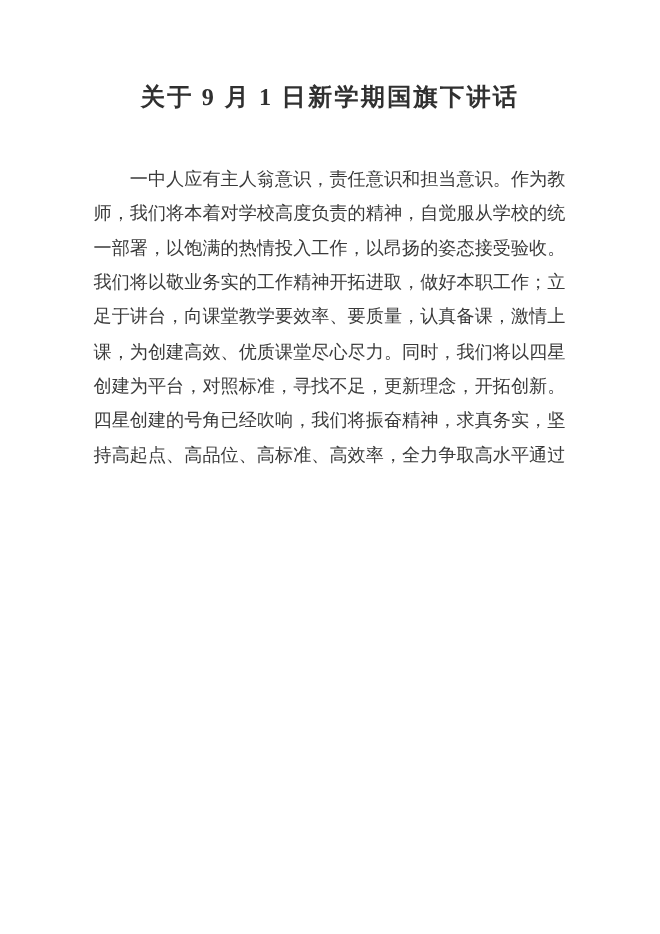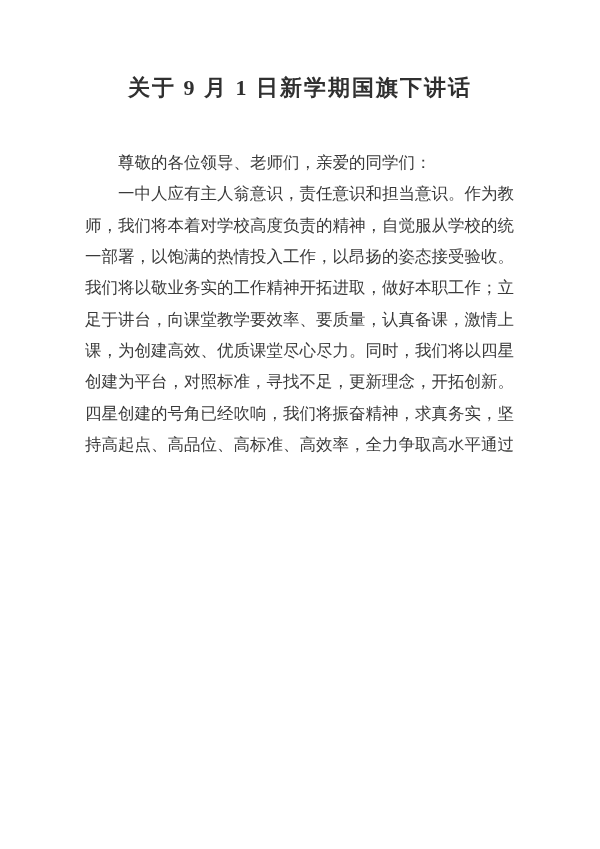--- a/index.html
+++ b/index.html
@@ -46,16 +46,15 @@
     padding: 0;
     text-indent: 2em;
   }
 </style>
 </head>
 <body>
 
 <div class="page">
   <h1 class="doc-title">关于 9 月 1 日新学期国旗下讲话</h1>
   <div class="doc-body">
-    <p>尊敬的各位领导、老师们，亲爱的同学们：</p>
     <p>一中人应有主人翁意识，责任意识和担当意识。作为教师，我们将本着对学校高度负责的精神，自觉服从学校的统一部署，以饱满的热情投入工作，以昂扬的姿态接受验收。我们将以敬业务实的工作精神开拓进取，做好本职工作；立足于讲台，向课堂教学要效率、要质量，认真备课，激情上课，为创建高效、优质课堂尽心尽力。同时，我们将以四星创建为平台，对照标准，寻找不足，更新理念，开拓创新。四星创建的号角已经吹响，我们将振奋精神，求真务实，坚持高起点、高品位、高标准、高效率，全力争取高水平通过</p>
   </div>
 </div>
 
 </body></html>

